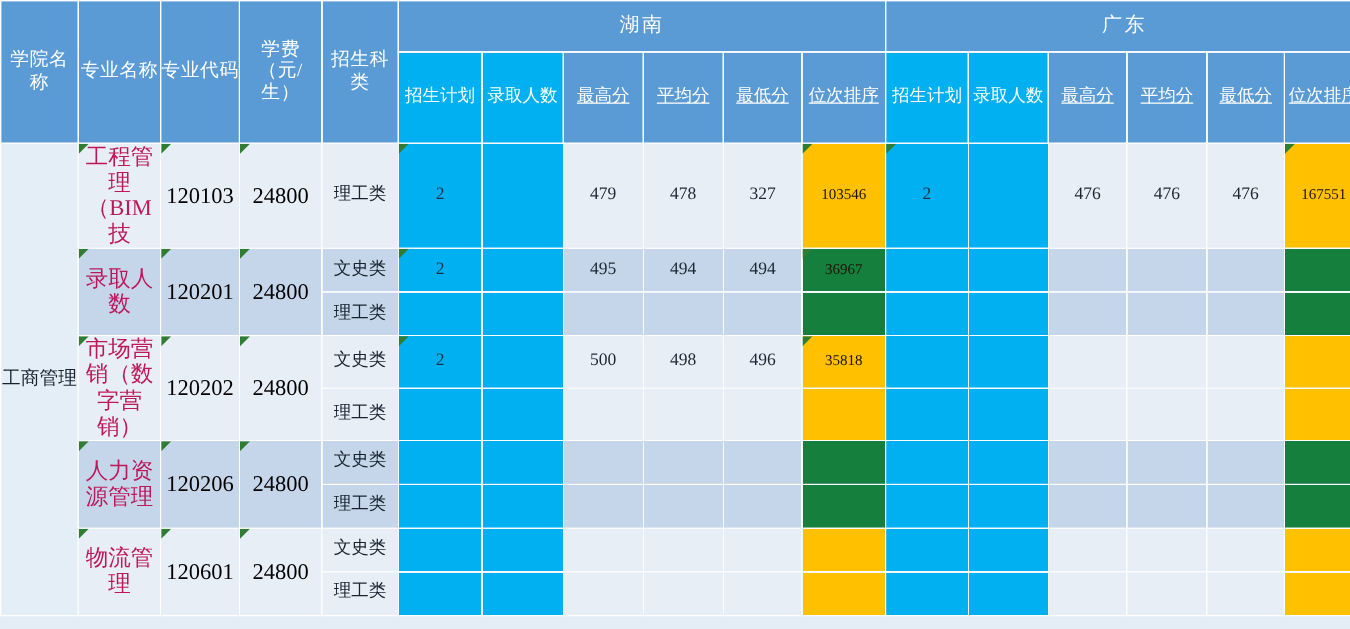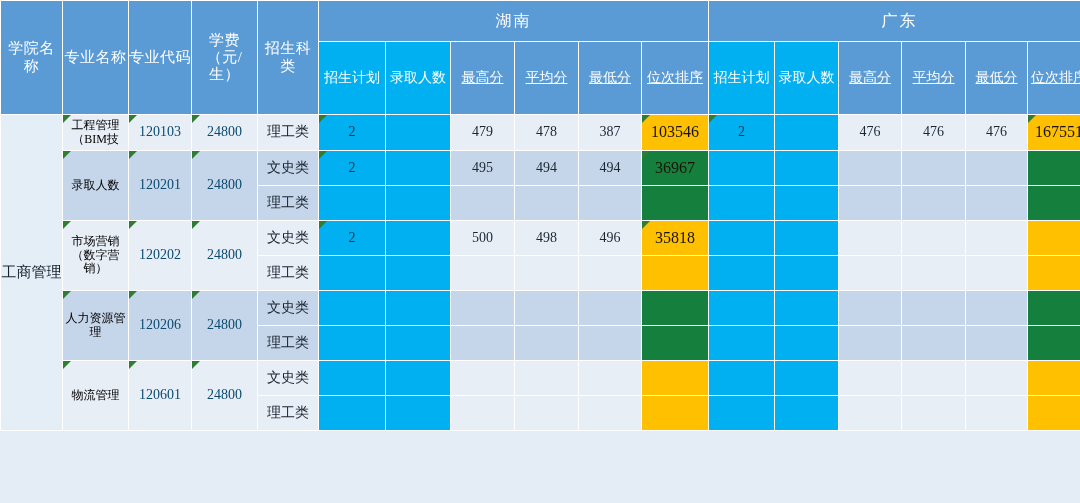--- a/index.html
+++ b/index.html
@@ -71,32 +71,32 @@
     background:#00b0f0;
     color:#14324a;
     border-color:#bfeeff;
     font-size:14px;
     position:relative;
   }
   .gold{
     background:#ffc000;
     color:#1a1206;
     font-weight:bold;
-    font-size:16px;
+    font-size:12px;
     border-color:#ffe9a8;
     position:relative;
   }
   .leftcol{
     background:#e4eef7;
     font-size:15px;
     color:#17222e;
     border-color:#ffffff;
   }
-  .major{font-size:12px;color:#000000;}
-  .num{font-size:14px;color:#0c4a6e;}
+  .major{font-size:18px;color:#be185d;}
+  .num{font-size:18px;color:#000000;}
   .kelei{font-size:14px;color:#17222e;font-family:Liberation Serif, serif;}
 
   
   .mk::before{
     content:"";
     position:absolute;
     top:0;left:0;
     width:0;height:0;
     border-top:8px solid #2f7d32;
     border-right:8px solid transparent;
@@ -157,21 +157,21 @@
         <tr style="height: 36px;">
           <td class="leftcol" rowspan="9">工商管理</td>
           <td class="c major mk pad2" rowspan="1">工程管理（BIM技</td>
           <td class="c num mk" rowspan="1">120103</td>
           <td class="c num mk" rowspan="1">24800</td>
           <td class="c kelei">理工类</td>
           <td class="cyan mk">2</td>
           <td class="cyan"></td>
           <td class="c">479</td>
           <td class="c">478</td>
-          <td class="c">387</td>
+          <td class="c">327</td>
           <td class="gold mk">103546</td>
           <td class="cyan mk">2</td>
           <td class="cyan"></td>
           <td class="c">476</td>
           <td class="c">476</td>
           <td class="c">476</td>
           <td class="gold mk">167551</td>
         </tr>
         <tr class="alt" style="height: 35px;">
           <td class="c major mk pad2" rowspan="2">录取人数</td>

